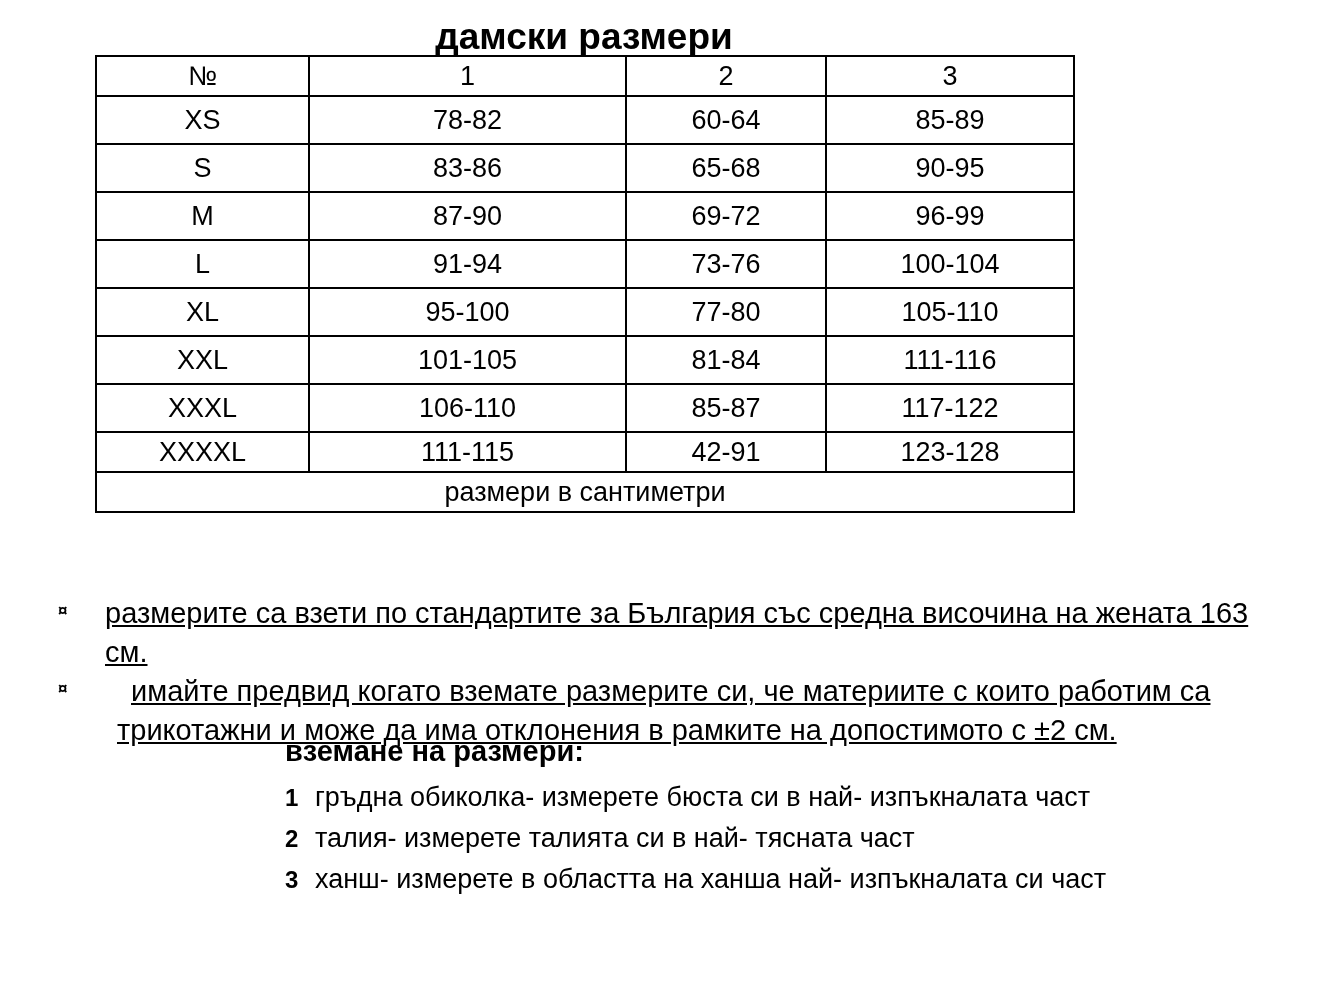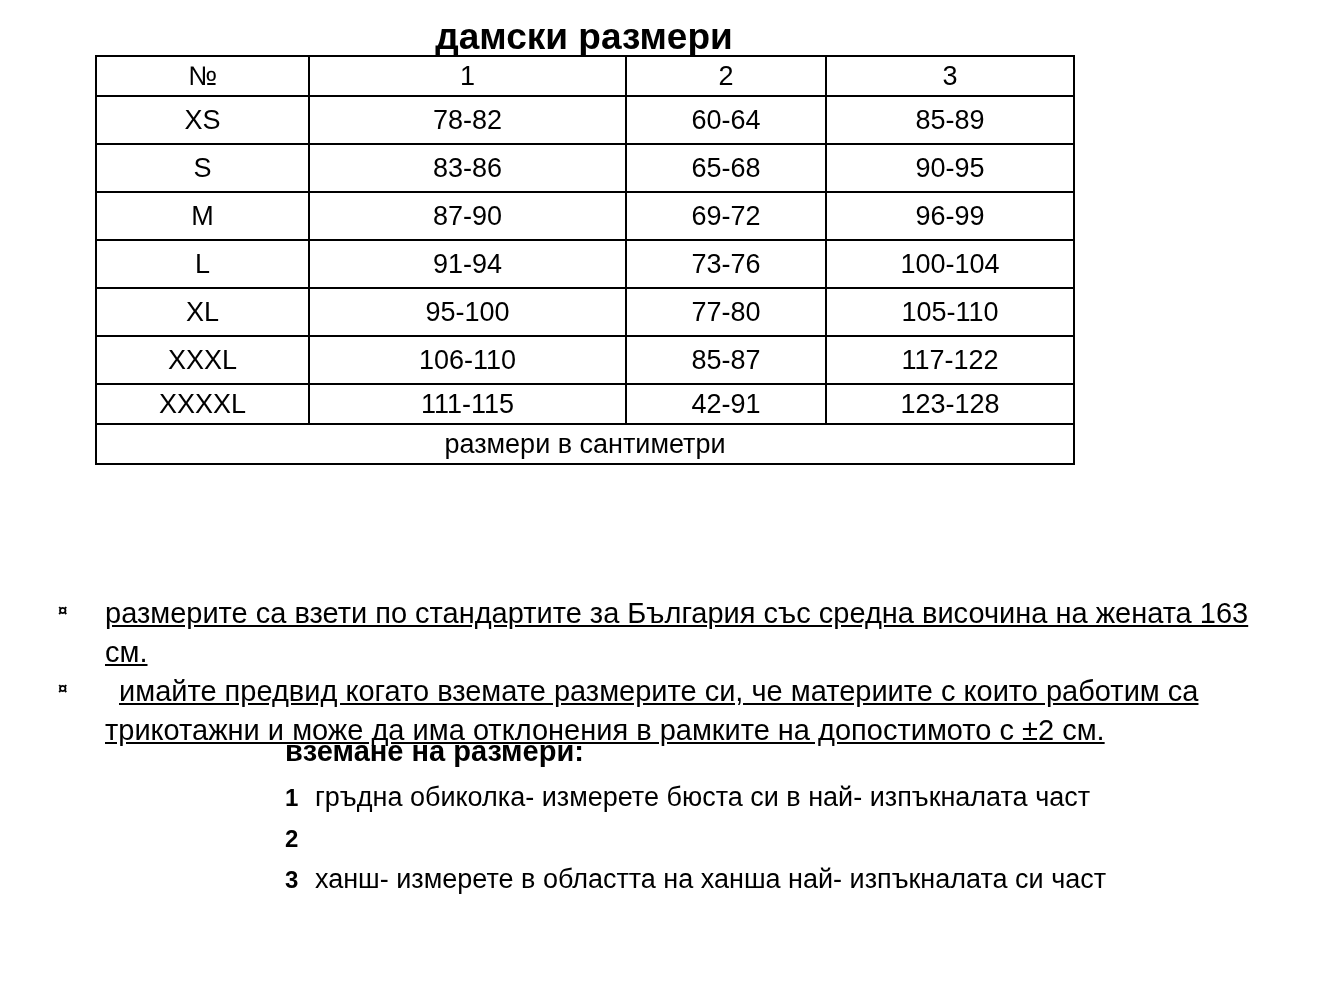--- a/index.html
+++ b/index.html
@@ -59,21 +59,21 @@
     font-size: 17px;
     font-weight: bold;
     padding-top: 7px;
   }
   .note-text {
     font-size: 29px;
     line-height: 39px;
     width: 1175px;
     text-decoration: underline;
   }
-  .note-indented .note-text { text-indent: 14px; }
+  .note-indented .note-text { text-indent: 14px; margin-left: 12px; }
 
   .measuring {
     position: absolute;
     top: 735px;
     left: 285px;
   }
   .m-heading {
     width: 800px;
     text-align: left;
     font-size: 29px;
@@ -139,20 +139,26 @@
         <td>73-76</td>
         <td>100-104</td>
       </tr>
       <tr class="r-data">
         <td>XL</td>
         <td>95-100</td>
         <td>77-80</td>
         <td>105-110</td>
       </tr>
       <tr class="r-data">
+        <td>XXL</td>
+        <td>101-105</td>
+        <td>81-84</td>
+        <td>111-116</td>
+      </tr>
+      <tr class="r-data">
         <td>XXXL</td>
         <td>106-110</td>
         <td>85-87</td>
         <td>117-122</td>
       </tr>
       <tr class="r-last">
         <td>XXXXL</td>
         <td>111-115</td>
         <td>42-91</td>
         <td>123-128</td>
@@ -175,20 +181,21 @@
   </div>
 
   <div class="measuring">
     <div class="m-heading">вземане на размери:</div>
     <div class="m-item">
       <span class="m-num">1</span>
       <span class="m-text">гръдна обиколка- измерете бюста си в най- изпъкналата част</span>
     </div>
     <div class="m-item">
       <span class="m-num">2</span>
+      <span class="m-text">талия- измерете талията си в най- тясната част</span>
     </div>
     <div class="m-item">
       <span class="m-num">3</span>
       <span class="m-text">ханш- измерете в областта на ханша най- изпъкналата си част</span>
     </div>
   </div>
 
 </div>
 
 </body></html>

